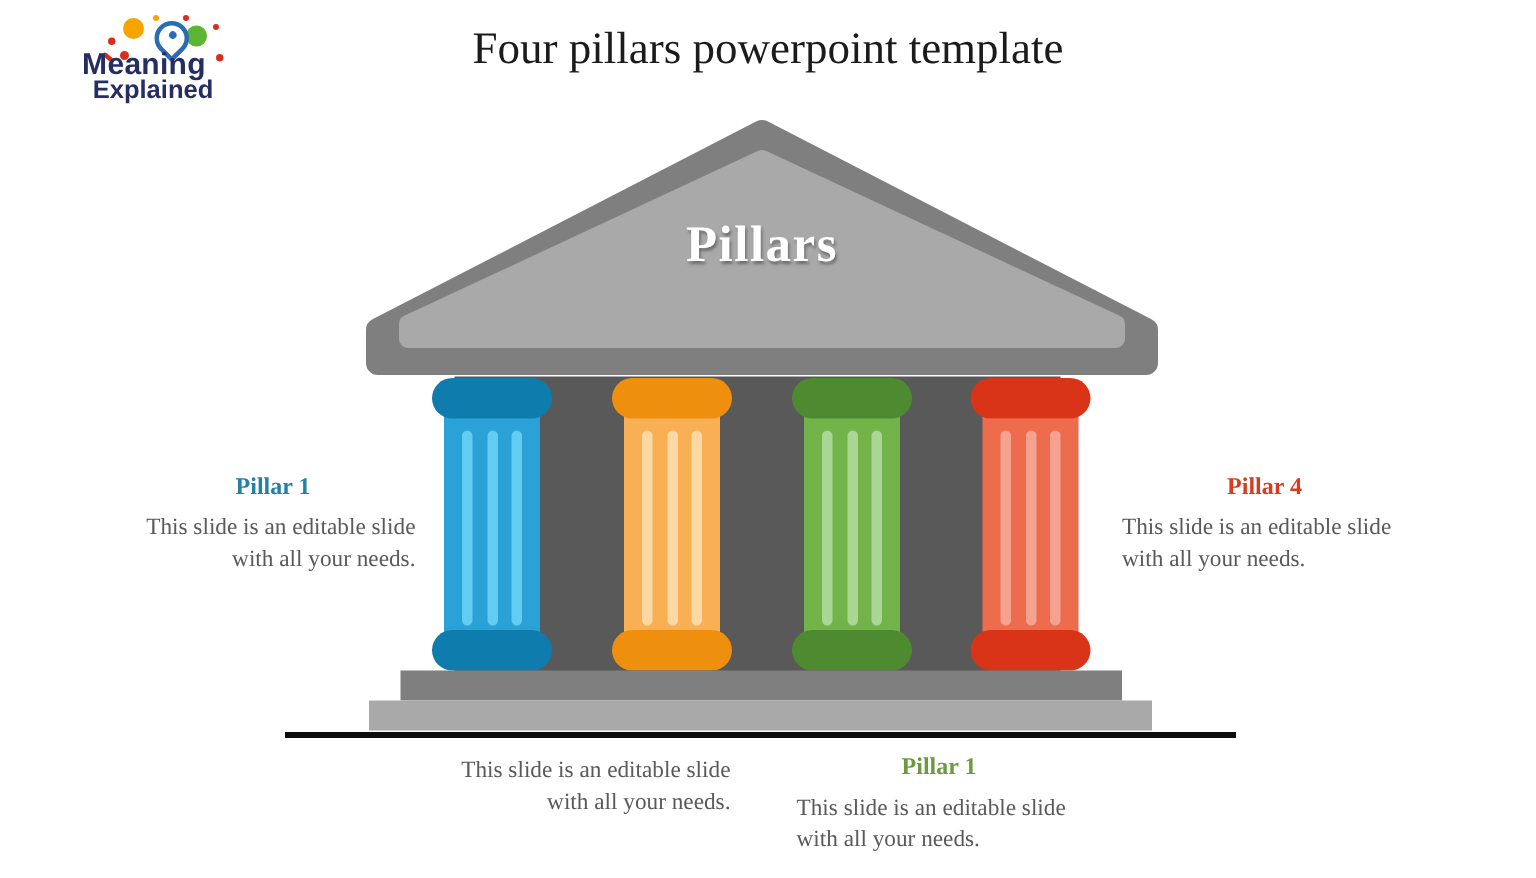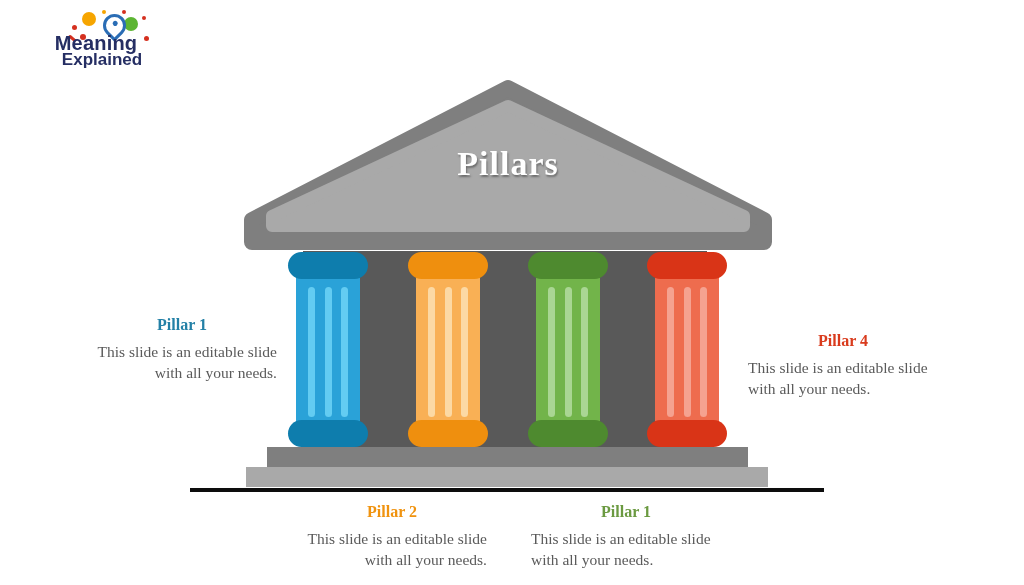--- a/index.html
+++ b/index.html
@@ -53,21 +53,21 @@
   .step1{position:absolute;left:267px;top:447px;width:481px;height:20px;background:#7f7f7f;}
   .step2{position:absolute;left:246px;top:467px;width:522px;height:20px;background:#a9a9a9;}
   .baseline{position:absolute;left:190px;top:488px;width:634px;height:4px;background:#0d0d0d;}
   
   .callout{position:absolute;width:190px;}
   .callout h3{margin:0 0 7px 0;font-size:16px;font-weight:bold;color:var(--label);text-align:center;}
   .callout p{margin:0;font-size:15.5px;line-height:21px;color:#5a5a5a;}
   #callout-0{right:747px;top:316px;text-align:right;}
   #callout-1{right:537px;top:503px;text-align:right;}
   #callout-2{left:531px;top:503px;text-align:left;}
-  #callout-3{left:748px;top:316px;text-align:left;margin-top:16px;}
+  #callout-3{left:748px;top:316px;text-align:left;}
 </style>
 </head>
 <body>
 
 <div class="stage">
 
   <div class="logo">
     <div class="logo-art">
       <span class="dot" style="left:52px;top:6px;width:14px;height:14px;background:#f6a500;"></span>
       <span class="dot" style="left:94px;top:11px;width:14px;height:14px;background:#5cb533;"></span>
@@ -79,20 +79,21 @@
       <span class="spark" style="left:38px;top:31px;"></span>
       <span class="dot" style="left:72px;top:4px;width:4px;height:4px;background:#f6a500;"></span>
       <span class="dot" style="left:92px;top:4px;width:4px;height:4px;background:#d5301f;"></span>
       <span class="dot" style="left:112px;top:10px;width:4px;height:4px;background:#d5301f;"></span>
       <span class="dot" style="left:114px;top:30px;width:5px;height:5px;background:#d5301f;"></span>
     </div>
     <div class="logo-line1">Meaning</div>
     <div class="logo-line2">Explained</div>
   </div>
 
+  <h1 class="title">Four pillars powerpoint template</h1>
 
   <div class="wall"></div>
 
   <svg class="temple-svg" width="1024" height="585" viewBox="0 0 1024 585">
     <path class="pediment-outer" d="M 252 242 L 252 220 L 508 88 L 764 220 L 764 242 Z"></path>
     <path class="pediment-inner" d="M 272 226 L 272 216 L 508 106 L 744 216 L 744 226 Z"></path>
   </svg>
   <div class="pediment-label">Pillars</div>
 
   <div class="pillar" id="pillar-g-0" style="--cap: #0e7dad; --body: #2aa2d8; --stripe: #63ccf2; --label: #2380a6;">
@@ -130,21 +131,20 @@
 
   <div class="step1"></div>
   <div class="step2"></div>
   <div class="baseline"></div>
 
   <div class="callout" id="callout-0" style="--cap: #0e7dad; --body: #2aa2d8; --stripe: #63ccf2; --label: #2380a6;">
     <h3>Pillar 1</h3>
     <p>This slide is an editable slide with all your needs.</p>
   </div>
   <div class="callout" id="callout-1" style="--cap: #ef8f0e; --body: #f9b055; --stripe: #fcd9a4; --label: #f0930f;">
-    <h3>Pillar 2</h3>
     <p>This slide is an editable slide with all your needs.</p>
   </div>
   <div class="callout" id="callout-2" style="--cap: #4e8a2f; --body: #72b44a; --stripe: #aad693; --label: #6b9a41;">
     <h3>Pillar 1</h3>
     <p>This slide is an editable slide with all your needs.</p>
   </div>
   <div class="callout" id="callout-3" style="--cap: #d93417; --body: #ee6c4e; --stripe: #f5a290; --label: #d93b1d;">
     <h3>Pillar 4</h3>
     <p>This slide is an editable slide with all your needs.</p>
   </div>

